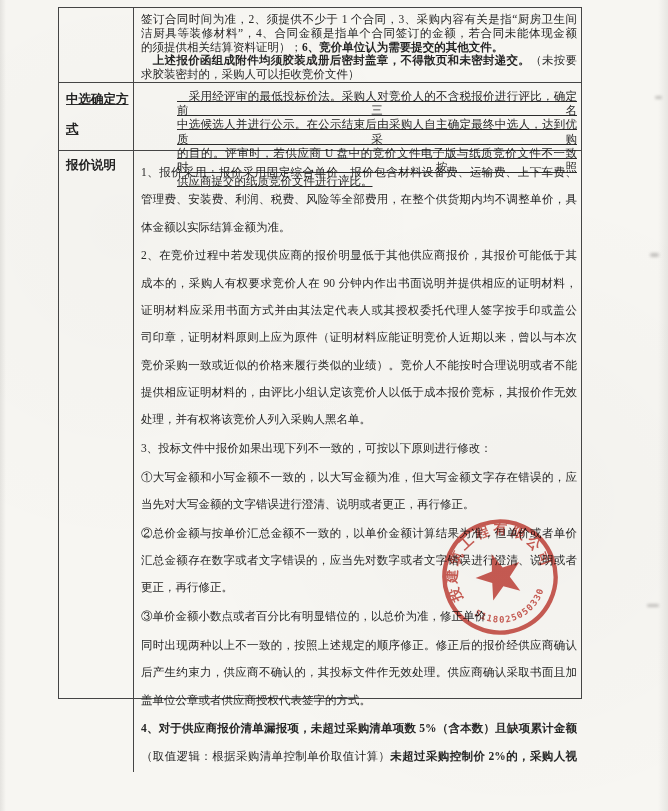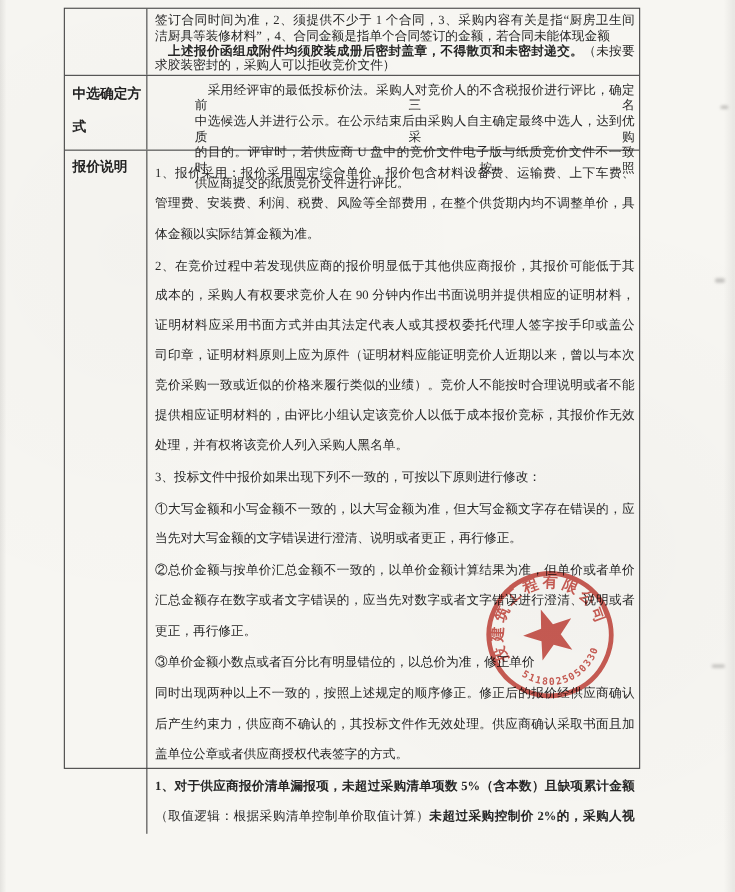--- a/index.html
+++ b/index.html
@@ -31,21 +31,21 @@
   .doc-table{
     position:absolute;left:58px;top:7px;width:524px;height:692px;
     border:1.6px solid #454545;
     display:flex;flex-direction:column;
     color:#2b2b2b;
     box-sizing:border-box;
   }
   .row{display:flex;border-bottom:1.6px solid #454545;box-sizing:border-box;}
   .row:last-child{border-bottom:none;}
   .row1{height:77px;}
-  .row2{height:68px;}
+  .row2{height:68px;text-decoration:underline;}
   .row3{flex:1;}
   .label-cell{
     width:75px;min-width:75px;border-right:1.6px solid #454545;box-sizing:border-box;
     padding:9px 4px 0 7px;
     font-family:"Liberation Sans","DejaVu Sans",sans-serif;
     font-weight:700;font-size:12.5px;color:#222;
   }
   .row3 .label-cell{padding-top:7px;}
   .label-line{line-height:15px;}
   .row2 .label-line{line-height:15px;margin-bottom:15px;}
@@ -95,20 +95,21 @@
   <div class="smudge sm3"></div>
 
   <div class="doc-table">
 
   <div class="row row1">
         <div class="label-cell"></div>
         <div class="content-cell">
           <div class="para">
             <div class="line"><span>签订合同时间为准，2、须提供不少于 1 个合同，3、采购内容有关是指“厨房卫生间</span></div>
             <div class="line"><span>洁厨具等装修材料”，4、合同金额是指单个合同签订的金额，若合同未能体现金额</span></div>
+            <div class="line"><span>的须提供相关结算资料证明）；</span><span class="b">6、竞价单位认为需要提交的其他文件。</span></div>
           </div>
           <div class="para">
             <div class="line"><span>　</span><span class="b">上述报价函组成附件均须胶装成册后密封盖章，不得散页和未密封递交。</span><span>（未按要</span></div>
             <div class="line"><span>求胶装密封的，采购人可以拒收竞价文件）</span></div>
           </div>
         </div>
       </div>
       <div class="row row2">
         <div class="label-cell">
           <div class="label-line">中选确定方</div>
@@ -156,21 +157,21 @@
           </div>
           <div class="para">
             <div class="line"><span>③单价金额小数点或者百分比有明显错位的，以总价为准，修正单价</span></div>
           </div>
           <div class="para">
             <div class="line"><span>同时出现两种以上不一致的，按照上述规定的顺序修正。修正后的报价经供应商确认</span></div>
             <div class="line"><span>后产生约束力，供应商不确认的，其投标文件作无效处理。供应商确认采取书面且加</span></div>
             <div class="line"><span>盖单位公章或者供应商授权代表签字的方式。</span></div>
           </div>
           <div class="para">
-            <div class="line"><span class="b">1、对于供应商报价清单漏报项，未超过采购清单项数 5%（含本数）且缺项累计金额</span></div>
+            <div class="line"><span class="b">4、对于供应商报价清单漏报项，未超过采购清单项数 5%（含本数）且缺项累计金额</span></div>
             <div class="line"><span>（取值逻辑：根据采购清单控制单价取值计算）</span><span class="b">未超过采购控制价 2%的，采购人视</span></div>
           </div>
         </div>
       </div>
     </div>
 
   <svg class="stamp" viewBox="-68 -68 136 136" xmlns="http://www.w3.org/2000/svg">
     <g transform="rotate(-20)">
       <circle class="seal-ring" r="59"></circle>
       <path id="arcTop" d="M -43.2 15.7 A 46 46 0 1 1 43.2 15.7" fill="none"></path>

